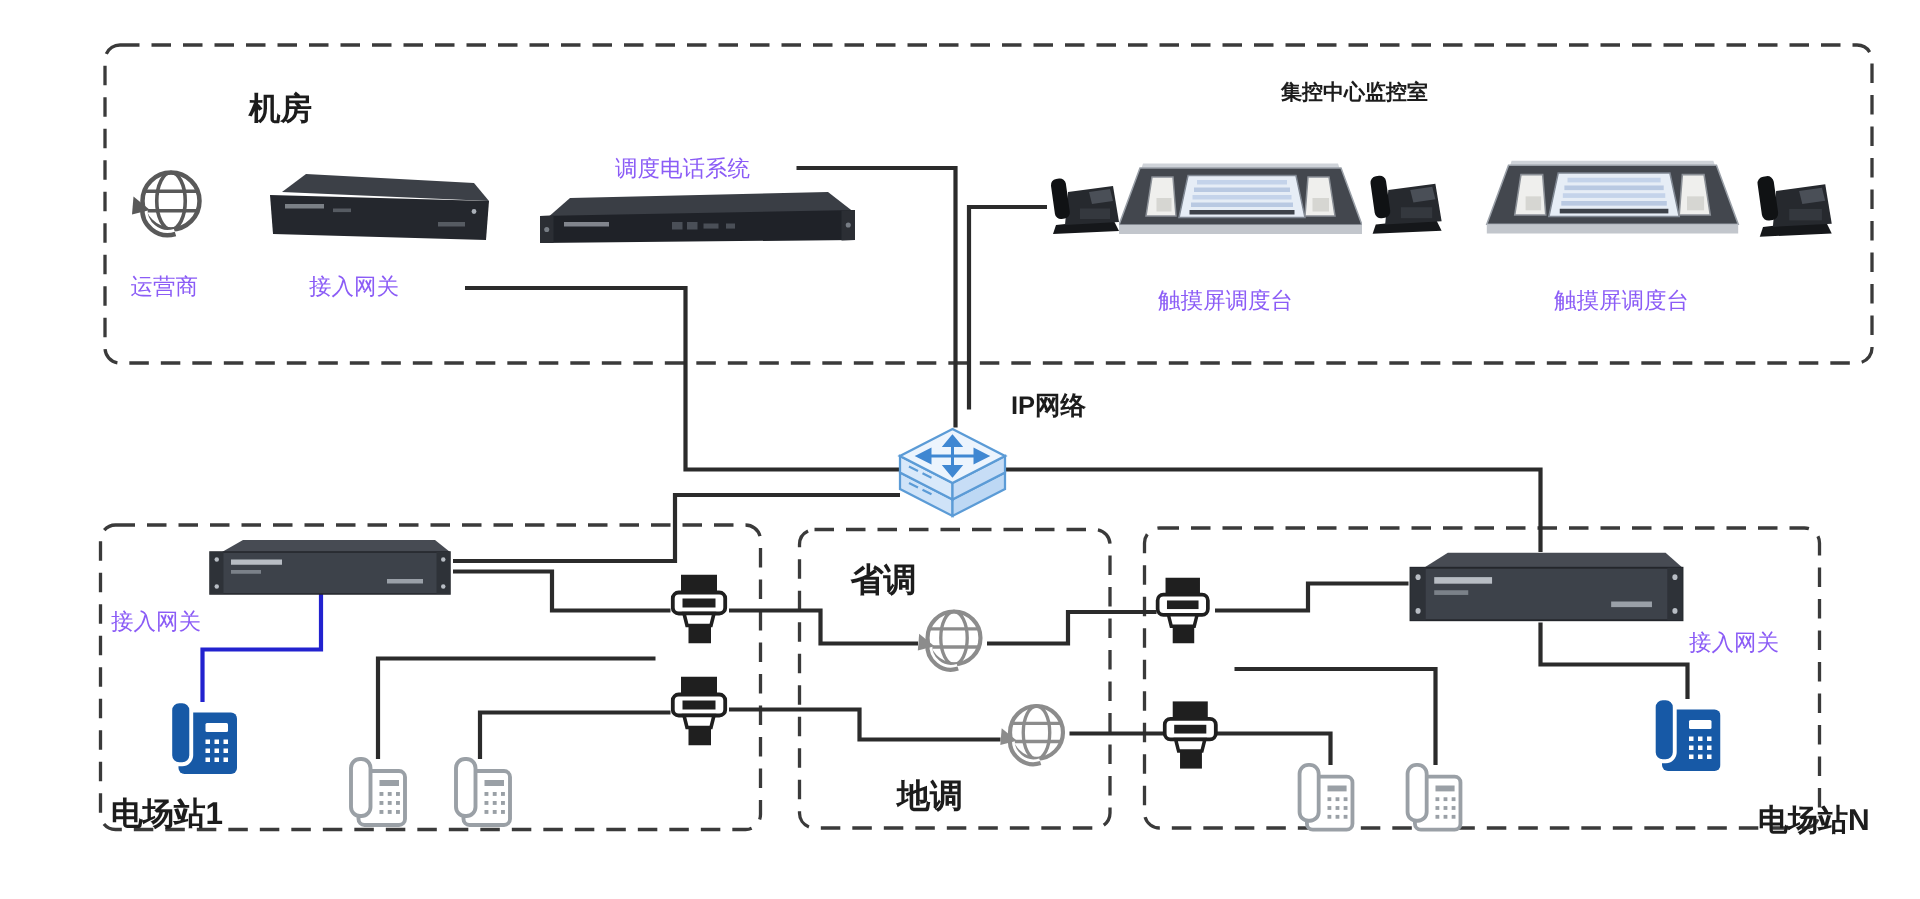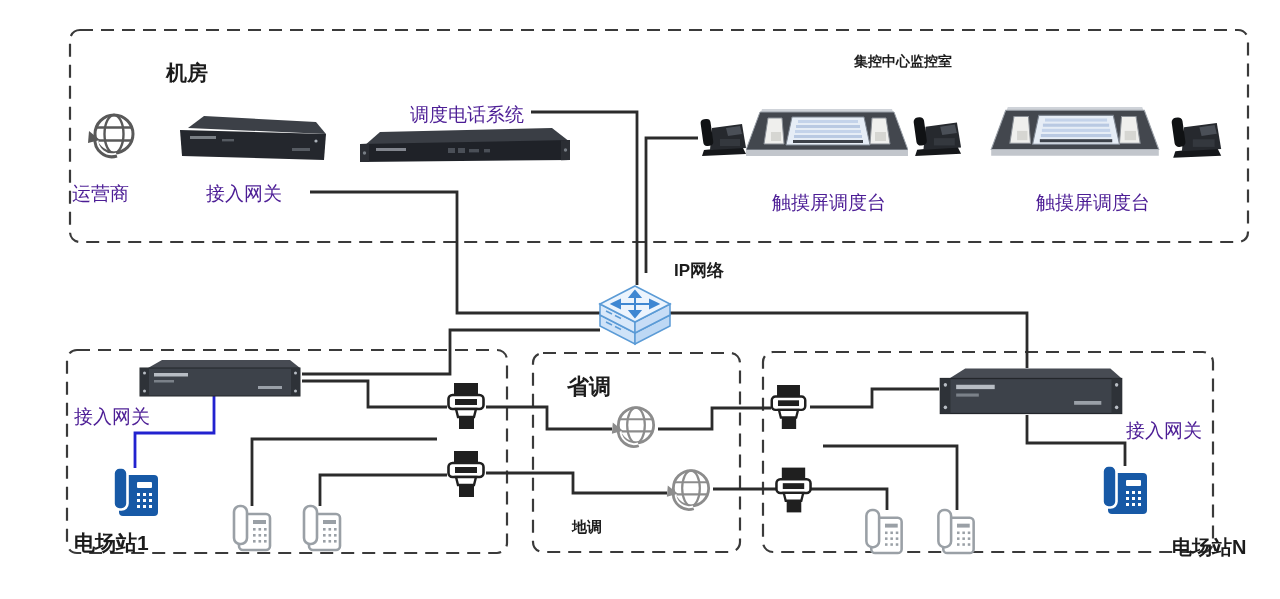--- a/index.html
+++ b/index.html
@@ -1,20 +1,20 @@
 <!DOCTYPE html>
 <html><head>
 <meta charset="utf-8">
 <style>
   html,body{margin:0;padding:0;background:#ffffff;}
   #canvas{
     position:relative;width:1280px;height:575px;background:#ffffff;overflow:hidden;
     font-family:"Liberation Sans","DejaVu Sans",sans-serif;color:#2d2d2d;
   }
-  .lbl{position:absolute;white-space:nowrap;color:#4c1d95;font-size:19px;line-height:1.2;}
+  .lbl{position:absolute;white-space:nowrap;color:#8b5cf6;font-size:15px;line-height:1.2;}
   .lbl.bold{color:#1c1c1c;font-weight:700;}
   svg{display:block;}
   #wires{position:absolute;left:0;top:0;z-index:0;}
   .dev{position:absolute;z-index:2;}
   .lbl{z-index:3;}
 </style>
 </head>
 <body>
 
 <div id="canvas">
@@ -390,26 +390,26 @@
           <rect x="37" y="33" width="3" height="3"></rect>
         <rect x="25" y="39" width="3" height="3"></rect>
           <rect x="31" y="39" width="3" height="3"></rect>
           <rect x="37" y="39" width="3" height="3"></rect>
       </g>
     </svg>
   </div>
 
   <div class="lbl bold" style="left:166px;top:60px;font-size:21px;">机房</div>
   <div class="lbl bold" style="left:854px;top:53px;font-size:14px;">集控中心监控室</div>
-  <div class="lbl" style="left:72px;top:183px;">运营商</div>
+  <div class="lbl" style="left:87px;top:183px;">运营商</div>
   <div class="lbl" style="left:206px;top:183px;">接入网关</div>
   <div class="lbl" style="left:410px;top:104px;">调度电话系统</div>
   <div class="lbl bold" style="left:674px;top:261px;font-size:17px;">IP网络</div>
   <div class="lbl" style="left:772px;top:192px;">触摸屏调度台</div>
   <div class="lbl" style="left:1036px;top:192px;">触摸屏调度台</div>
   <div class="lbl bold" style="left:567px;top:374px;font-size:22px;">省调</div>
-  <div class="lbl bold" style="left:572px;top:518px;font-size:15px;">地调</div>
+  <div class="lbl bold" style="left:598px;top:518px;font-size:22px;">地调</div>
   <div class="lbl" style="left:74px;top:406px;">接入网关</div>
   <div class="lbl bold" style="left:74px;top:530px;font-size:21px;">电场站1</div>
   <div class="lbl" style="left:1126px;top:420px;">接入网关</div>
   <div class="lbl bold" style="left:1172px;top:535px;font-size:20px;">电场站N</div>
 
 </div>
 
 </body></html>

